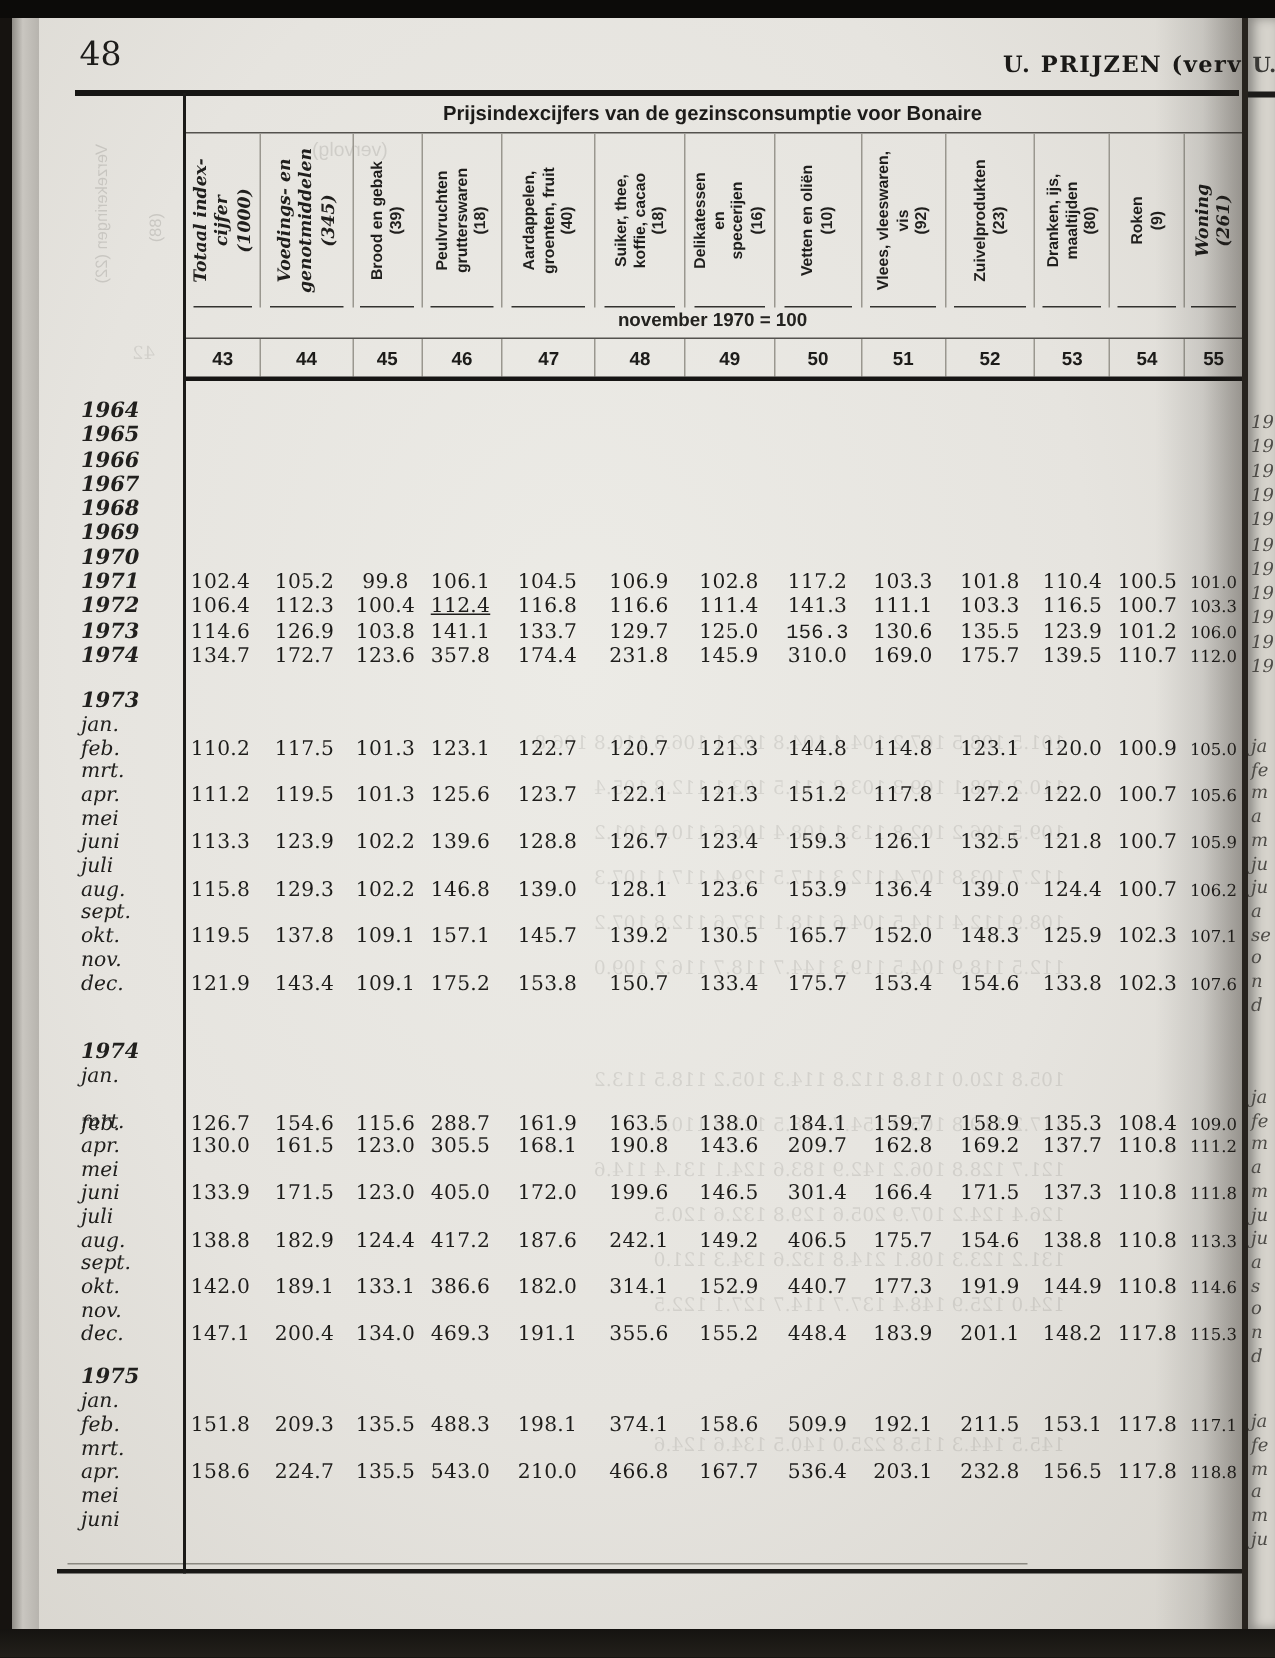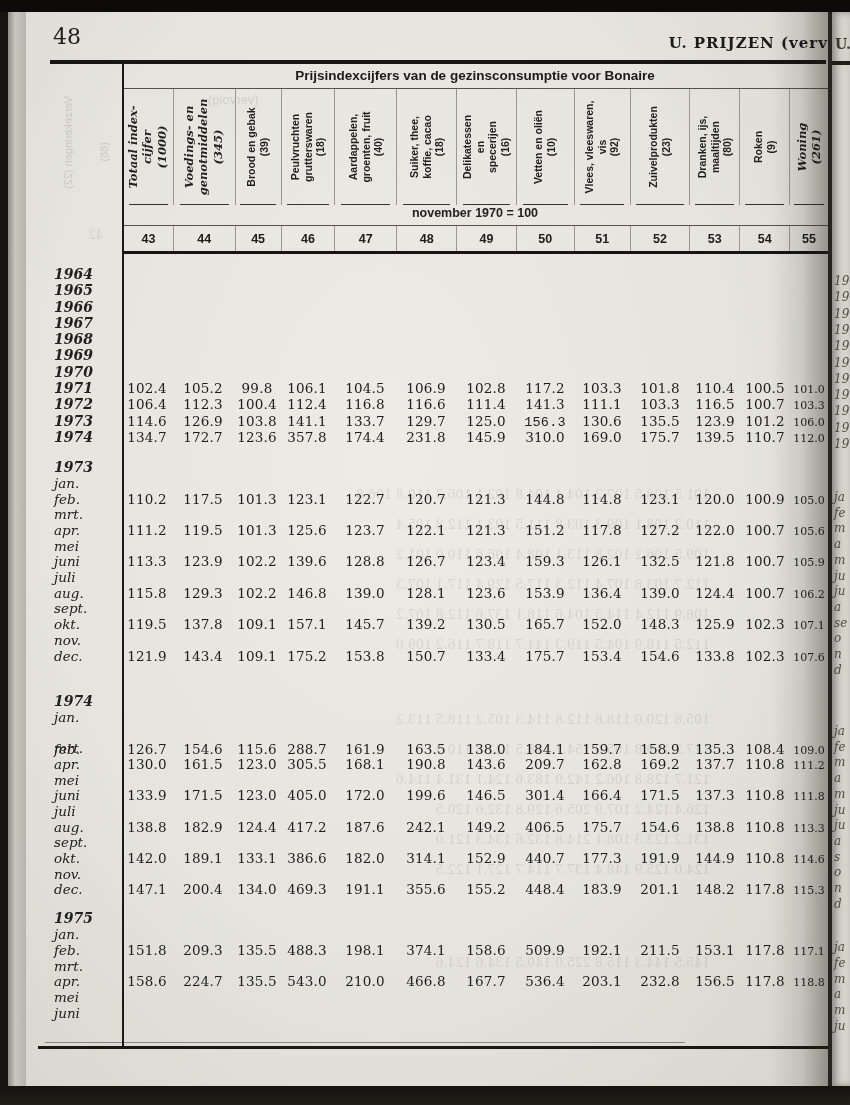--- a/index.html
+++ b/index.html
@@ -304,21 +304,21 @@
         <div class="val" style="width: 60px;">101.8</div>
         <div class="val" style="width: 50px;">110.4</div>
         <div class="val" style="width: 50px;">100.5</div>
         <div class="val small" style="width: 38px;">101.0</div>
       </div>
       <div class="trow yearlabel">
         <div class="lbl">1972</div>
         <div class="val" style="width: 50px;">106.4</div>
         <div class="val" style="width: 62px;">112.3</div>
         <div class="val" style="width: 46px;">100.4</div>
-        <div class="val" style="width: 54px;">112.4</div>
+        <div class="val" style="width: 54px; text-decoration: underline;">112.4</div>
         <div class="val" style="width: 62px;">116.8</div>
         <div class="val" style="width: 60px;">116.6</div>
         <div class="val" style="width: 60px;">111.4</div>
         <div class="val" style="width: 58px;">141.3</div>
         <div class="val" style="width: 56px;">111.1</div>
         <div class="val" style="width: 60px;">103.3</div>
         <div class="val" style="width: 50px;">116.5</div>
         <div class="val" style="width: 50px;">100.7</div>
         <div class="val small" style="width: 38px;">103.3</div>
       </div>

